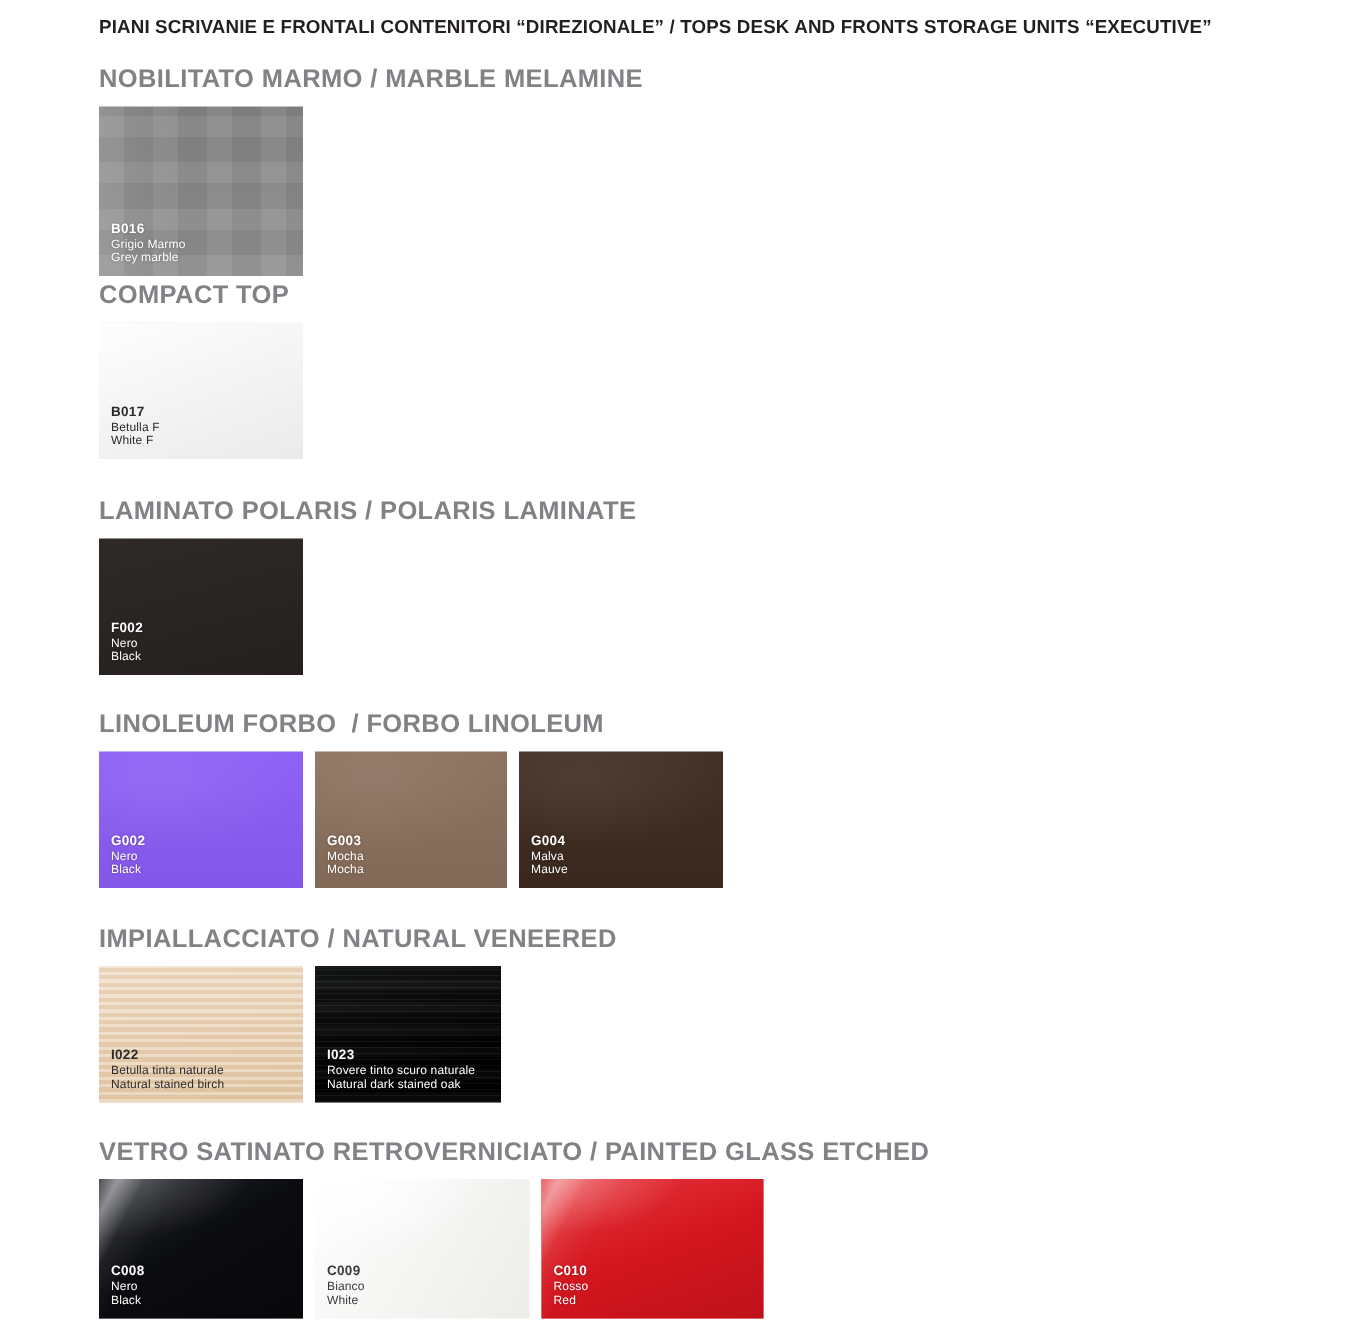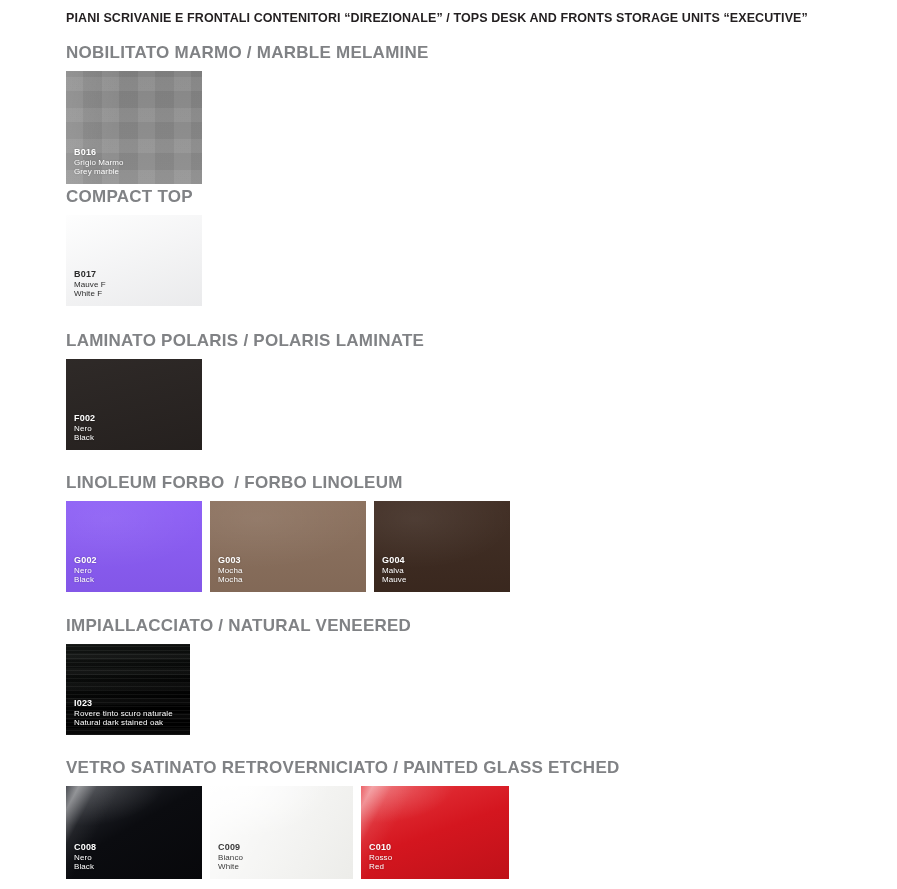--- a/index.html
+++ b/index.html
@@ -171,21 +171,21 @@
           </div>
         </div>
       </div>
       <div class="section" style="top: 191px;">
         <div class="section-title">COMPACT TOP</div>
         <div class="swatch-row">
           <div class="swatch dark-text" style="width: 136px; height: 91px; background: rgb(241, 242, 243);">
             <div class="tex tex-compact"></div>
             <div class="swatch-caption">
               <span class="swatch-code">B017</span>
-              <span class="swatch-name-it">Mauve F</span>
+              <span class="swatch-name-it">Betulla F</span>
               <span class="swatch-name-en">White F</span>
             </div>
           </div>
         </div>
       </div>
       <div class="section" style="top: 335px;">
         <div class="section-title">LAMINATO POLARIS / POLARIS LAMINATE</div>
         <div class="swatch-row">
           <div class="swatch light-text" style="width: 136px; height: 91px; background: rgb(39, 34, 32);">
             <div class="tex tex-flat"></div>
@@ -201,41 +201,49 @@
         <div class="section-title">LINOLEUM FORBO  / FORBO LINOLEUM</div>
         <div class="swatch-row">
           <div class="swatch light-text" style="width: 136px; height: 91px; background: #8b5cf6;">
             <div class="tex tex-lino"></div>
             <div class="swatch-caption">
               <span class="swatch-code">G002</span>
               <span class="swatch-name-it">Nero</span>
               <span class="swatch-name-en">Black</span>
             </div>
           </div>
-          <div class="swatch light-text" style="width: 156px; height: 91px; background: rgb(138, 111, 92);">
+          <div class="swatch light-text" style="width: 128px; height: 91px; background: rgb(138, 111, 92);">
             <div class="tex tex-lino"></div>
             <div class="swatch-caption">
               <span class="swatch-code">G003</span>
               <span class="swatch-name-it">Mocha</span>
               <span class="swatch-name-en">Mocha</span>
             </div>
           </div>
           <div class="swatch light-text" style="width: 136px; height: 91px; background: rgb(61, 42, 32);">
             <div class="tex tex-lino"></div>
             <div class="swatch-caption">
               <span class="swatch-code">G004</span>
               <span class="swatch-name-it">Malva</span>
               <span class="swatch-name-en">Mauve</span>
             </div>
           </div>
         </div>
       </div>
       <div class="section" style="top: 620px;">
         <div class="section-title">IMPIALLACCIATO / NATURAL VENEERED</div>
         <div class="swatch-row">
+          <div class="swatch dark-text" style="width: 136px; height: 91px; background: rgb(233, 205, 172);">
+            <div class="tex tex-birch"></div>
+            <div class="swatch-caption">
+              <span class="swatch-code">I022</span>
+              <span class="swatch-name-it">Betulla tinta naturale</span>
+              <span class="swatch-name-en">Natural stained birch</span>
+            </div>
+          </div>
           <div class="swatch light-text" style="width: 124px; height: 91px; background: #000000;">
             <div class="tex tex-oak"></div>
             <div class="swatch-caption">
               <span class="swatch-code">I023</span>
               <span class="swatch-name-it">Rovere tinto scuro naturale</span>
               <span class="swatch-name-en">Natural dark stained oak</span>
             </div>
           </div>
         </div>
       </div>

